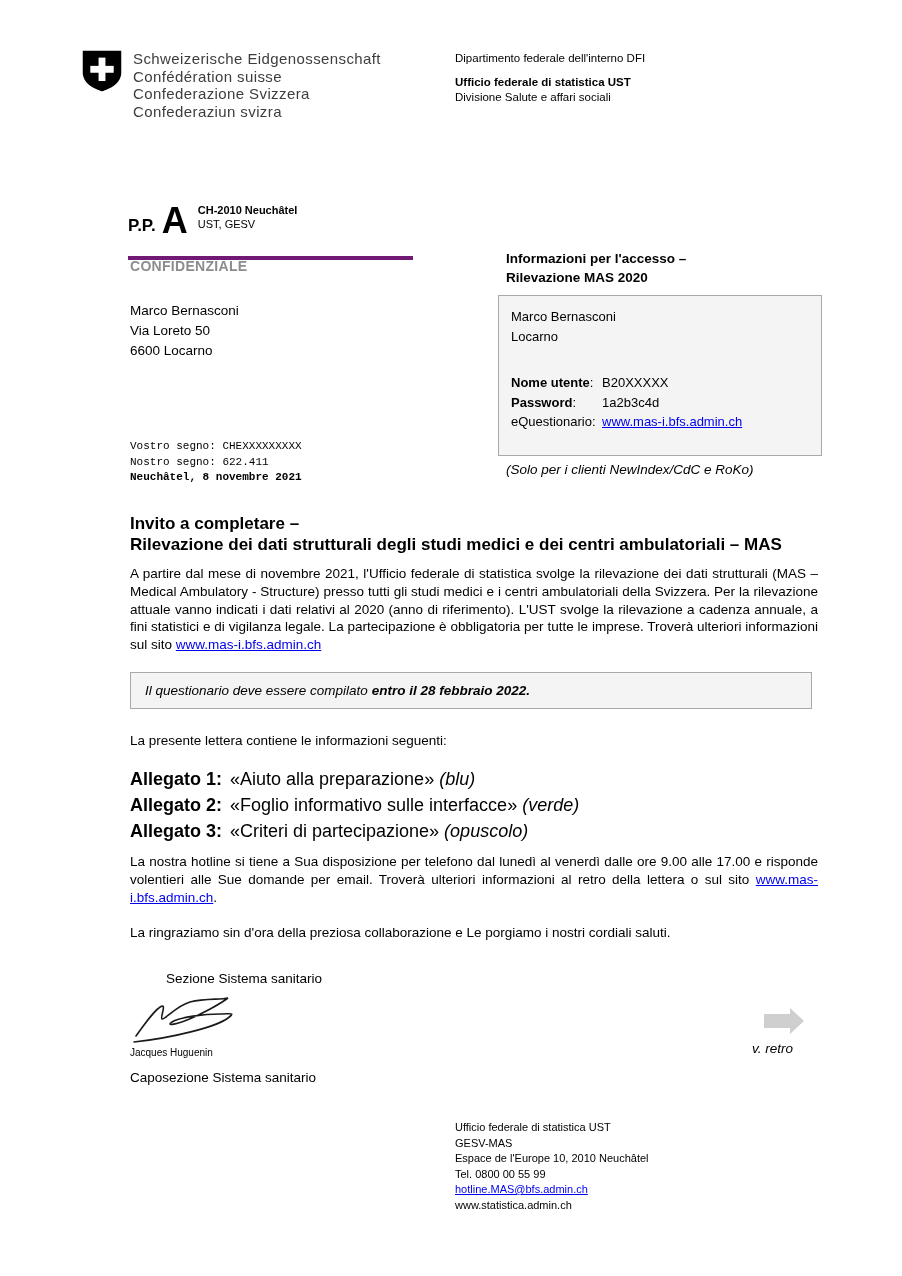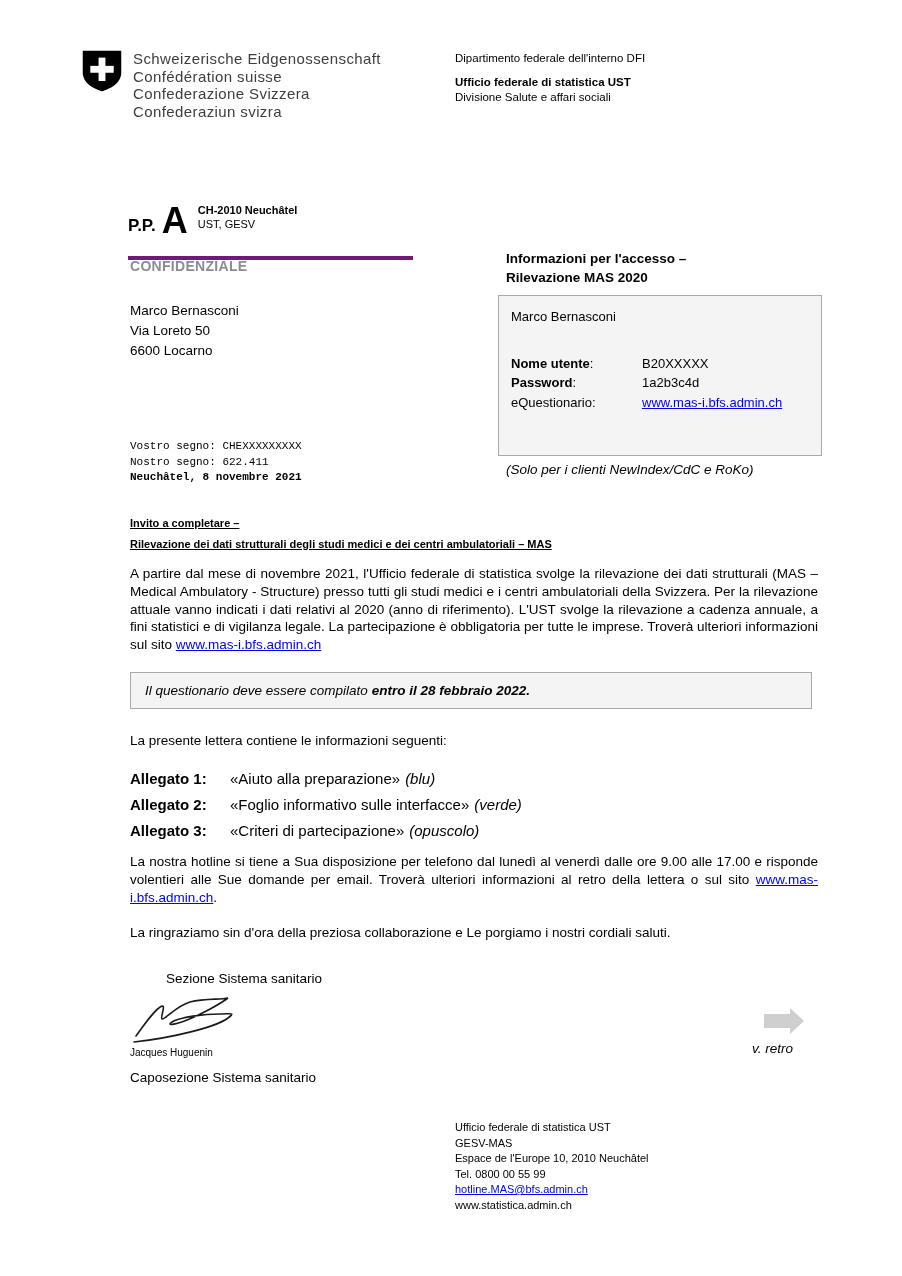--- a/index.html
+++ b/index.html
@@ -30,35 +30,35 @@
   .recipient{left:130px;top:301px;font-size:13.5px;line-height:20px;}
 
   .refs{left:130px;top:439px;font-size:11px;line-height:15.5px;font-family:Liberation Mono, monospace;}
 
   
   .access-title{left:506px;top:249px;font-size:13.5px;font-weight:bold;line-height:19px;}
   .access-box{left:498px;top:295px;width:298px;height:137px;background:#f4f4f4;border:1px solid #a9a9a9;
     padding:11px 12px;font-size:13px;line-height:19.5px;}
   .cred-rows{margin-top:27px;}
   .cred-row{display:flex;}
-  .cred-label{width:131px;}
+  .cred-label{width:91px;}
   .key-line{left:506px;top:459px;font-size:13.5px;line-height:21px;width:320px;}
   .key-row{display:flex;}
   .key-val{margin-left:39px;font-style:normal;}
 
   a.link{color:#0000EE;text-decoration:underline;}
 
   
-  .subject{left:130px;top:513px;font-size:11px;font-weight:bold;line-height:21px;text-decoration:underline;}
+  .subject{left:130px;top:513px;font-size:17px;font-weight:bold;line-height:21px;}
   .para{left:130px;width:688px;font-size:13.5px;line-height:17.8px;text-align:justify;}
   .p1{top:565px;}
   .deadline-box{left:130px;top:672px;width:652px;background:#f4f4f4;border:1px solid #a9a9a9;
     padding:10px 14px;font-size:13.5px;font-style:italic;}
   .contains{left:130px;top:733px;font-size:13.5px;}
-  .attachments{left:130px;top:766px;font-size:15px;line-height:26px;}
+  .attachments{left:130px;top:766px;font-size:18px;line-height:26px;}
   .att-row{display:flex;}
   .att-label{font-weight:bold;width:100px;}
   .att-note{font-style:italic;margin-left:5px;}
   .p2{top:853px;}
   .thanks{left:130px;top:925px;font-size:13.5px;}
   .sezione{left:130px;top:971px;font-size:13.5px;margin-left:36px;}
   .sign-svg{left:132px;top:992px;}
   .sign-name{left:130px;top:1047px;font-size:10px;}
   .sign-role{left:130px;top:1070px;font-size:13.5px;}
 
@@ -119,20 +119,21 @@
   <div class="b">Neuchâtel, 8 novembre 2021</div>
 </div>
 
 <div class="abs access-title">
   <div>Informazioni per l'accesso –</div>
   <div>Rilevazione MAS 2020</div>
 </div>
 
 <div class="abs access-box">
   <div>Marco Bernasconi</div>
+  <div>Locarno</div>
   <div class="cred-rows">
     <div class="cred-row">
       <span class="cred-label"><span class="b">Nome utente</span><span>:</span></span>
       <span>B20XXXXX</span>
     </div>
     <div class="cred-row">
       <span class="cred-label"><span class="b">Password</span><span>:</span></span>
       <span>1a2b3c4d</span>
     </div>
     <div class="cred-row">

